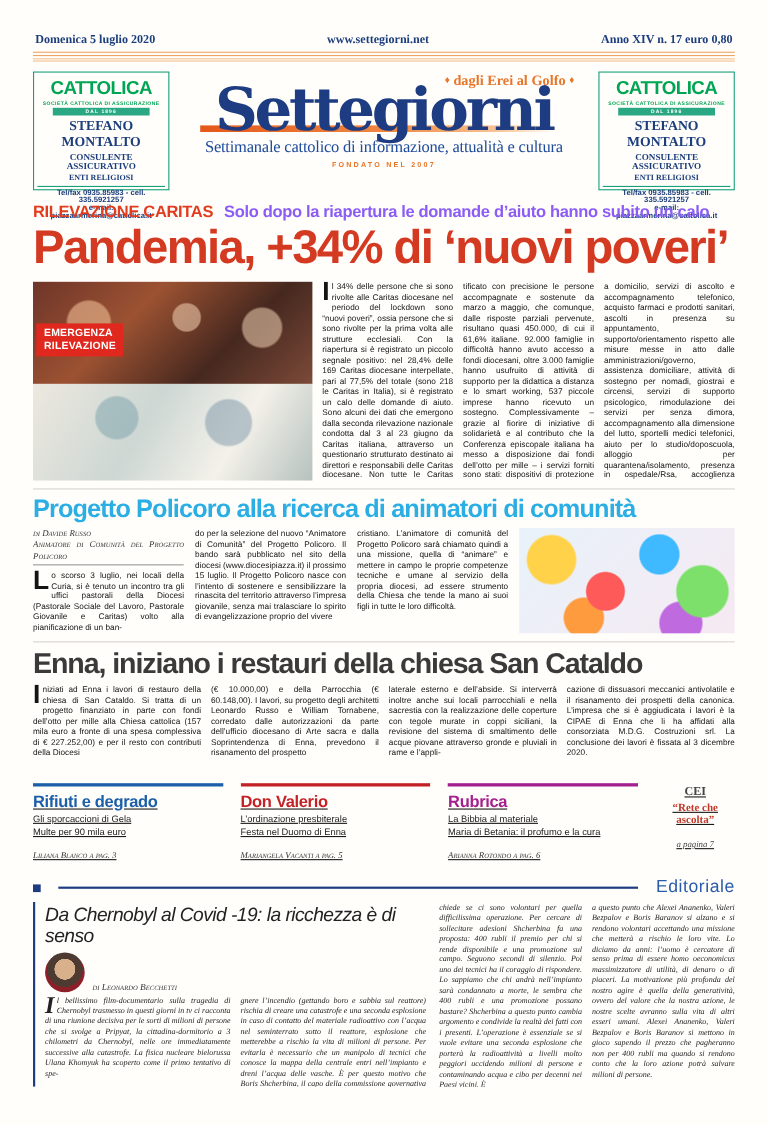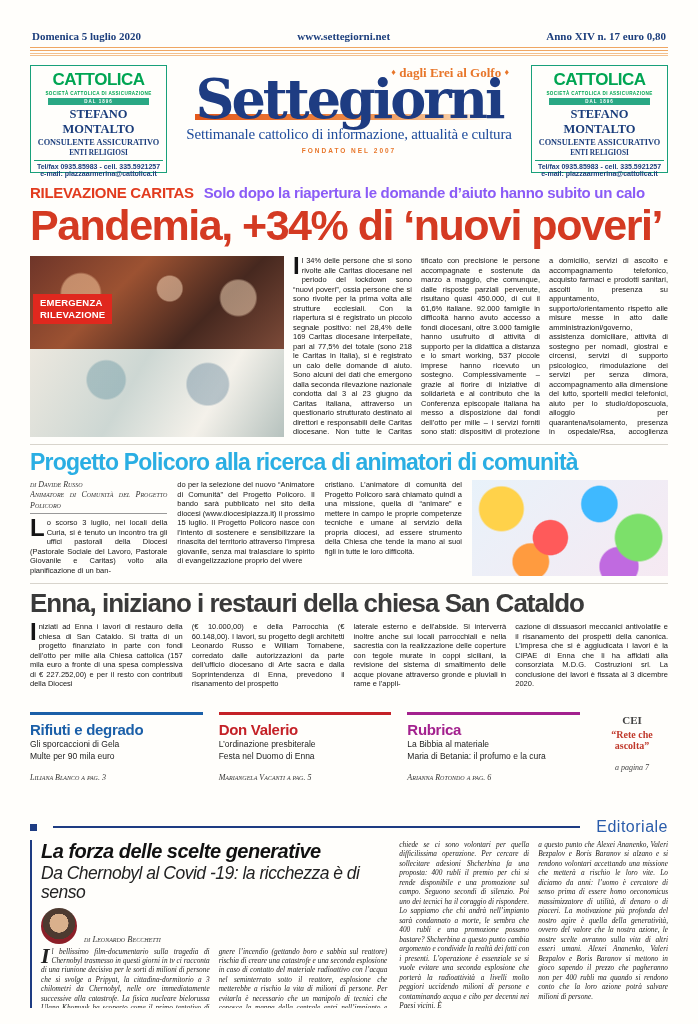--- a/index.html
+++ b/index.html
@@ -9,21 +9,21 @@
     padding:30px 30px 0; position:relative; overflow:hidden;
     font-family:"Liberation Sans", sans-serif; color:#1a1a1a;
   }
   
   .topbar { display:flex; justify-content:space-between; align-items:baseline;
     font:bold 11px "Liberation Serif", serif; color:#1c3e7c; padding:0 2px 5px; }
   .rules { height:4px; border-top:1px solid #efa663; border-bottom:1px solid #efa663; }
   .rules2 { height:3px; margin-top:2px; border-top:1px solid #f3c08d; border-bottom:1px solid #f3c08d; }
   
   .mast-row { display:flex; gap:10px; margin-top:9px; height:108px; }
-  .ad-box { width:137px; border:1px solid #18a07a; padding:4px 3px 3px; text-align:center; color:#1c3e7c; }
+  .ad-box { width:124px; border:1px solid #18a07a; padding:4px 3px 3px; text-align:center; color:#1c3e7c; }
   .ad-brand { font:bold 17px "Liberation Sans", sans-serif; color:#00a553; letter-spacing:-0.5px; }
   .ad-tagline { font:bold 4.6px "Liberation Sans", sans-serif; color:#00a553; letter-spacing:0.4px; margin-top:1px; }
   .ad-since { background:#2aa884; color:#fff; font:bold 4.5px/7px "Liberation Sans", sans-serif; height:7px; margin:2px 14px; letter-spacing:1px; }
   .ad-name { font:bold 12.5px "Liberation Serif", serif; margin-top:2px; }
   .ad-role { font:bold 8.3px "Liberation Serif", serif; margin-top:1px; }
   .ad-sector { font:bold 7.3px "Liberation Serif", serif; font-variant:small-caps; margin-top:1px; }
   .ad-contact { font:bold 7px "Liberation Sans", sans-serif; margin-top:3px; border-top:1px solid #18a07a; padding-top:2px; }
   .mast-center { flex:1; position:relative; text-align:center; }
   .mast-edition { position:absolute; right:12px; top:0; color:#e8762a; font:bold 13px "Liberation Serif", serif; }
   .mast-edition .dia { font-size:9px; color:#e8762a; vertical-align:2px; }
@@ -68,32 +68,32 @@
   .sc-row { display:flex; gap:10px; margin-top:2px; }
   .sc-left { width:182px; flex-shrink:0; }
   .photo-church { height:82px;
     background:linear-gradient(180deg,#b9c9db 0 26%,#c9a86a 26% 72%,#8a6a42 72%),
                linear-gradient(90deg, rgba(0,0,0,.15), rgba(0,0,0,0) 40%); }
   .sc-caption { font:bold 8px "Liberation Sans", sans-serif; text-align:center; margin-top:3px; color:#111; }
   .sc-right { flex:1; }
   .sc-title { font:bold 26px/1 "Liberation Sans", sans-serif; color:#3a3a3a; letter-spacing:-1px; margin-bottom:6px; }
   .sc-cols { display:flex; gap:9px; height:78px; overflow:hidden; }
   
-  .teasers { display:flex; gap:16px; margin-top:12px; height:84px; }
+  .teasers { display:flex; gap:16px; margin-top:12px; height:84px;text-decoration:underline; }
   .teaser { flex:1; }
   .tz-bar { height:3px; margin-bottom:6px; }
   .tz-title { font:bold 15px "Liberation Sans", sans-serif; letter-spacing:-0.3px; }
   .tz-line { font:8.5px/1.35 "Liberation Sans", sans-serif; color:#222; margin-top:1px; }
   .tz-author { font:italic 8px "Liberation Serif", serif; font-variant:small-caps; color:#333; margin-top:10px; }
   .cei { flex:0 0 72px; text-align:center; padding-top:2px; }
   .cei-t { font:bold 11px "Liberation Serif", serif; color:#444; }
   .cei-q { font:bold 10px "Liberation Serif", serif; color:#c0392b; margin-top:3px; }
   .cei-p { font:italic 8px "Liberation Serif", serif; color:#444; margin-top:12px; }
   
-  .ed-header { display:flex; align-items:center; gap:16px; margin-top:22px; }
+  .ed-header { display:flex; align-items:center; gap:16px; margin-top:2px; }
   .ed-sq { width:7px; height:7px; background:#1e3c82; }
   .ed-ln { flex:1; height:2px; background:#1e3c82; }
   .ed-label { font:16px "Liberation Sans", sans-serif; color:#2a5caa; letter-spacing:0.5px; }
   .editorial { display:flex; gap:12px; margin-top:4px; height:168px; overflow:hidden; }
   .ed-left { width:56%; border-left:2px solid #1e3c82; padding-left:9px; }
   .ed-t1 { font:bold italic 20px/1.1 "Liberation Sans", sans-serif; color:#111; letter-spacing:-0.5px; }
   .ed-t2 { font:italic 17.5px/1.1 "Liberation Sans", sans-serif; color:#222; letter-spacing:-0.5px; margin-top:2px; }
   .ed-byrow { display:flex; gap:7px; align-items:flex-end; margin-top:5px; }
   .avatar { width:36px; height:36px; border-radius:50%; flex-shrink:0;
     background:radial-gradient(circle at 50% 42%, #d9b08c 0 34%, #4d3a30 35% 58%, #8c1f28 59%); }
@@ -236,21 +236,20 @@
   </div>
 
   <div class="ed-header">
     <div class="ed-sq"></div>
     <div class="ed-ln"></div>
     <div class="ed-label">Editoriale</div>
   </div>
 
   <div class="editorial">
     <div class="ed-left">
-      <div class="ed-t1">La forza delle scelte generative</div>
       <div class="ed-t2">Da Chernobyl al Covid -19: la ricchezza è di senso</div>
       <div class="ed-byrow">
         <div class="avatar"></div>
         <div class="ed-by">di Leonardo Becchetti</div>
       </div>
       <div class="ed-cols">
         <div class="ed-col"><span class="ed-drop">I</span><span>l bellissimo film-documentario sulla tragedia di Chernobyl trasmesso in questi giorni in tv ci racconta di una riunione decisiva per le sorti di milioni di persone che si svolge a Pripyat, la cittadina-dormitorio a 3 chilometri da Chernobyl, nelle ore immediatamente successive alla catastrofe. La fisica nucleare bielorussa Ulana Khomyuk ha scoperto come il primo tentativo di spe-</span></div>
         <div class="ed-col">gnere l’incendio (gettando boro e sabbia sul reattore) rischia di creare una catastrofe e una seconda esplosione in caso di contatto del materiale radioattivo con l’acqua nel seminterrato sotto il reattore, esplosione che metterebbe a rischio la vita di milioni di persone. Per evitarla è necessario che un manipolo di tecnici che conosce la mappa della centrale entri nell’impianto e dreni l’acqua delle vasche. È per questo motivo che Boris Shcherbina, il capo della commissione governativa istituita dal Cremlino, riunisce in una stanza un centinaio di tecnici della centrale. E in un’atmosfera molto tesa</div>
       </div>
     </div>

